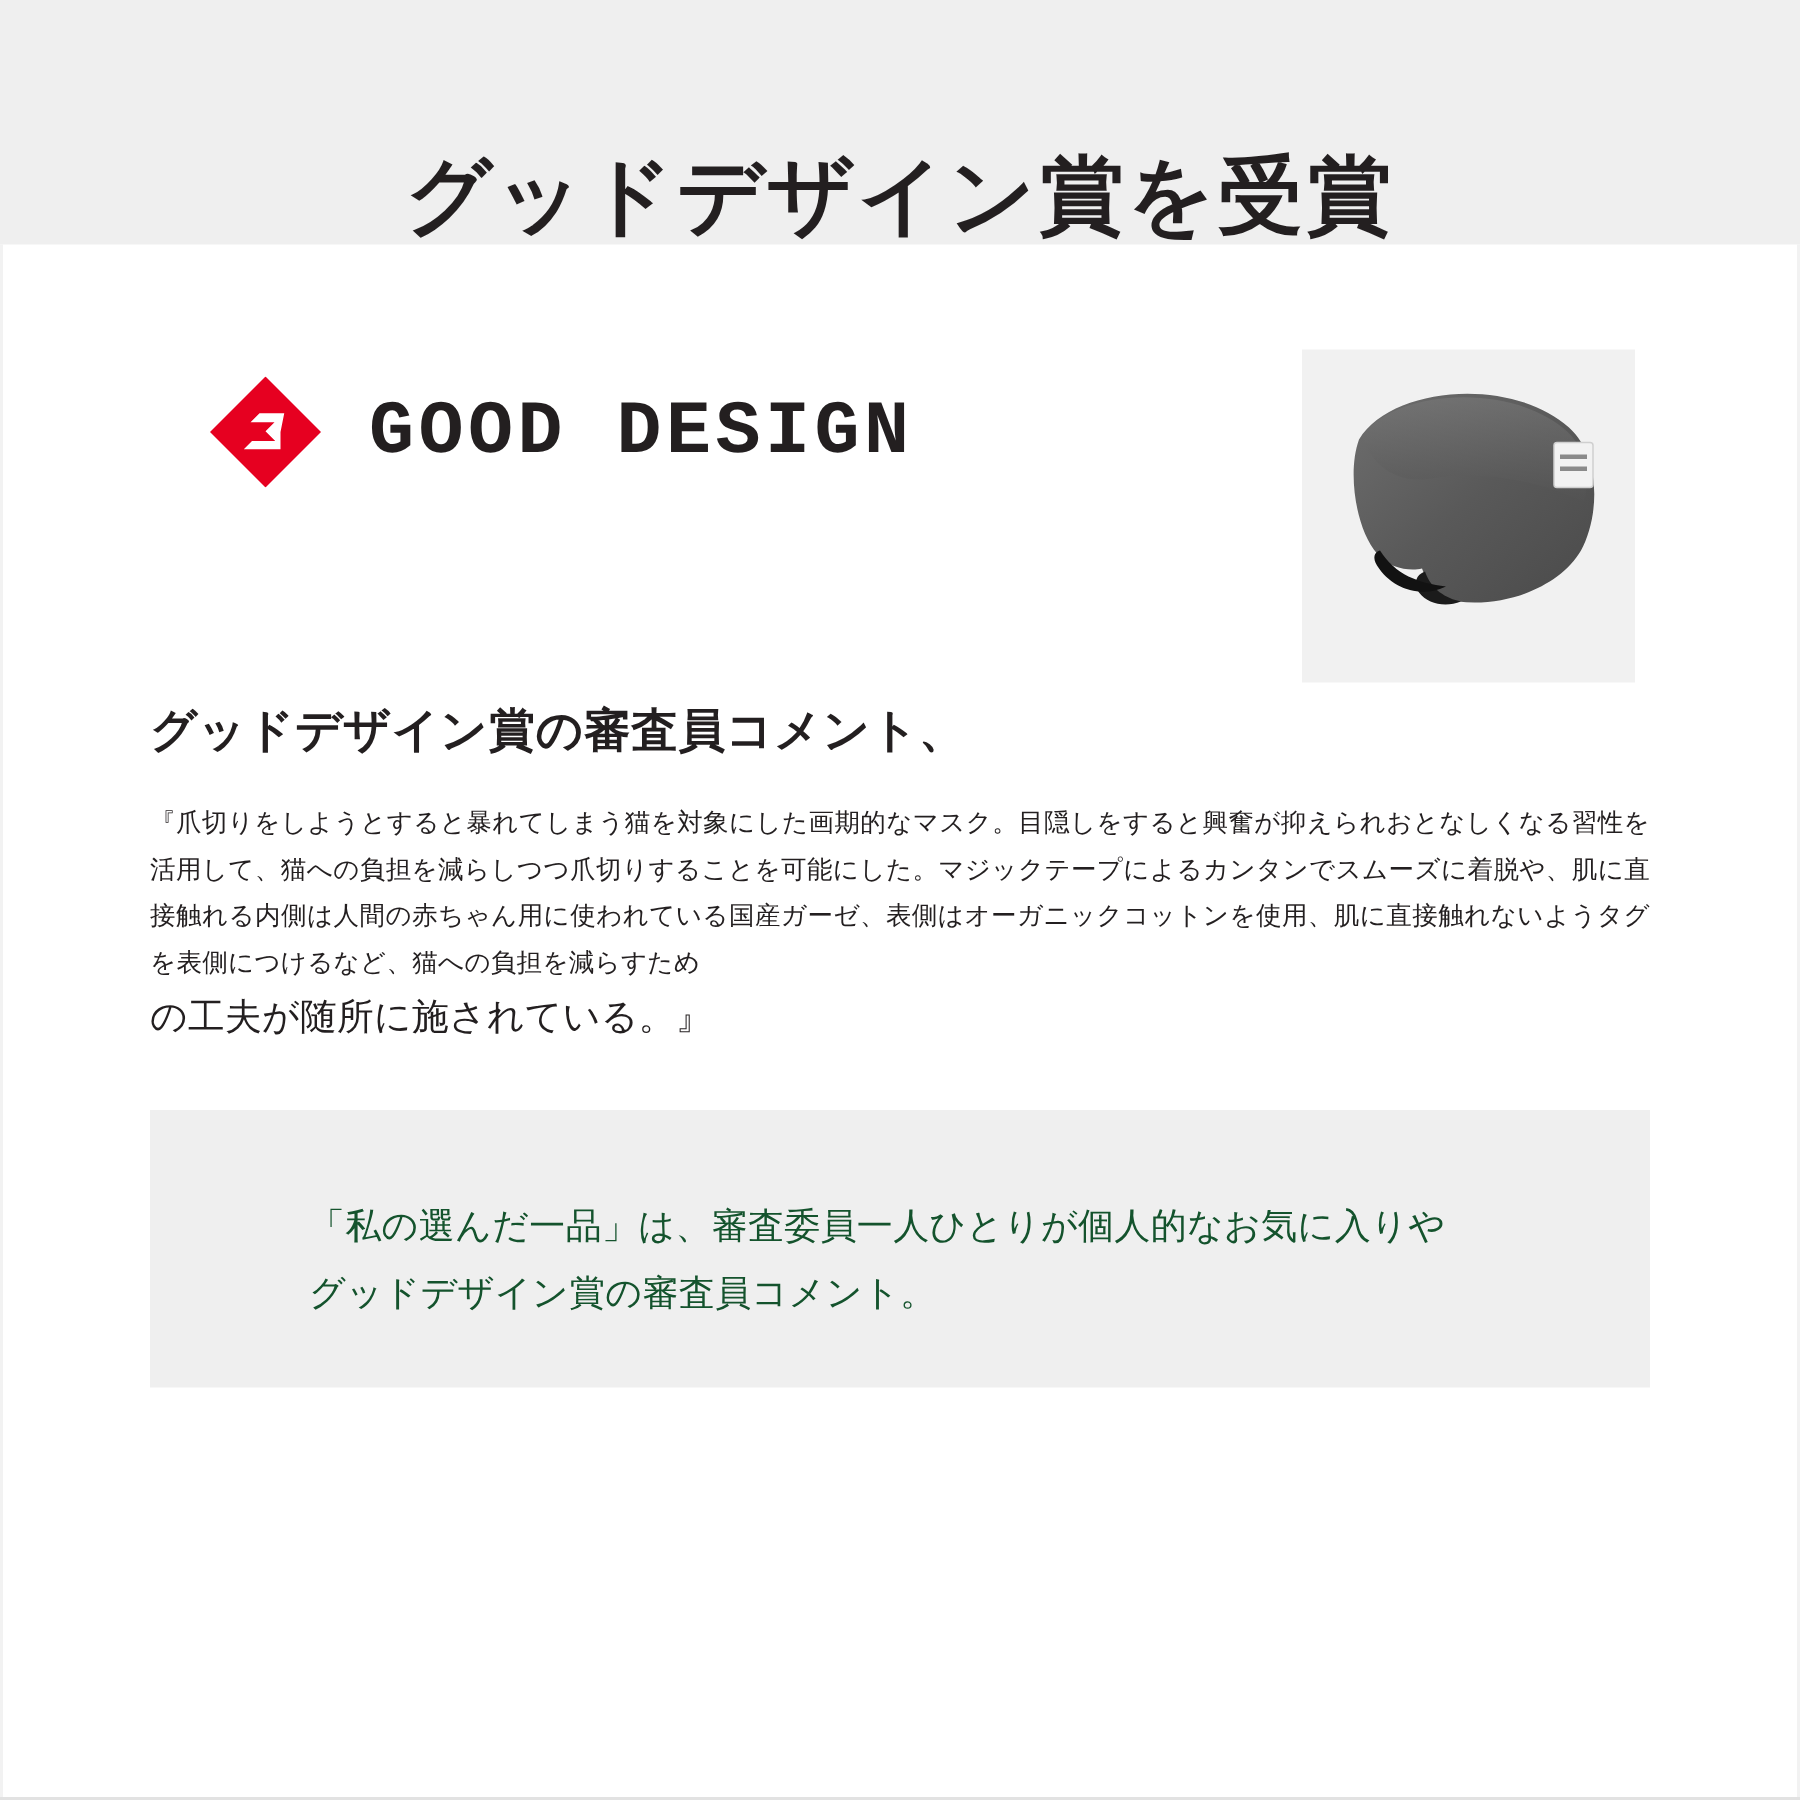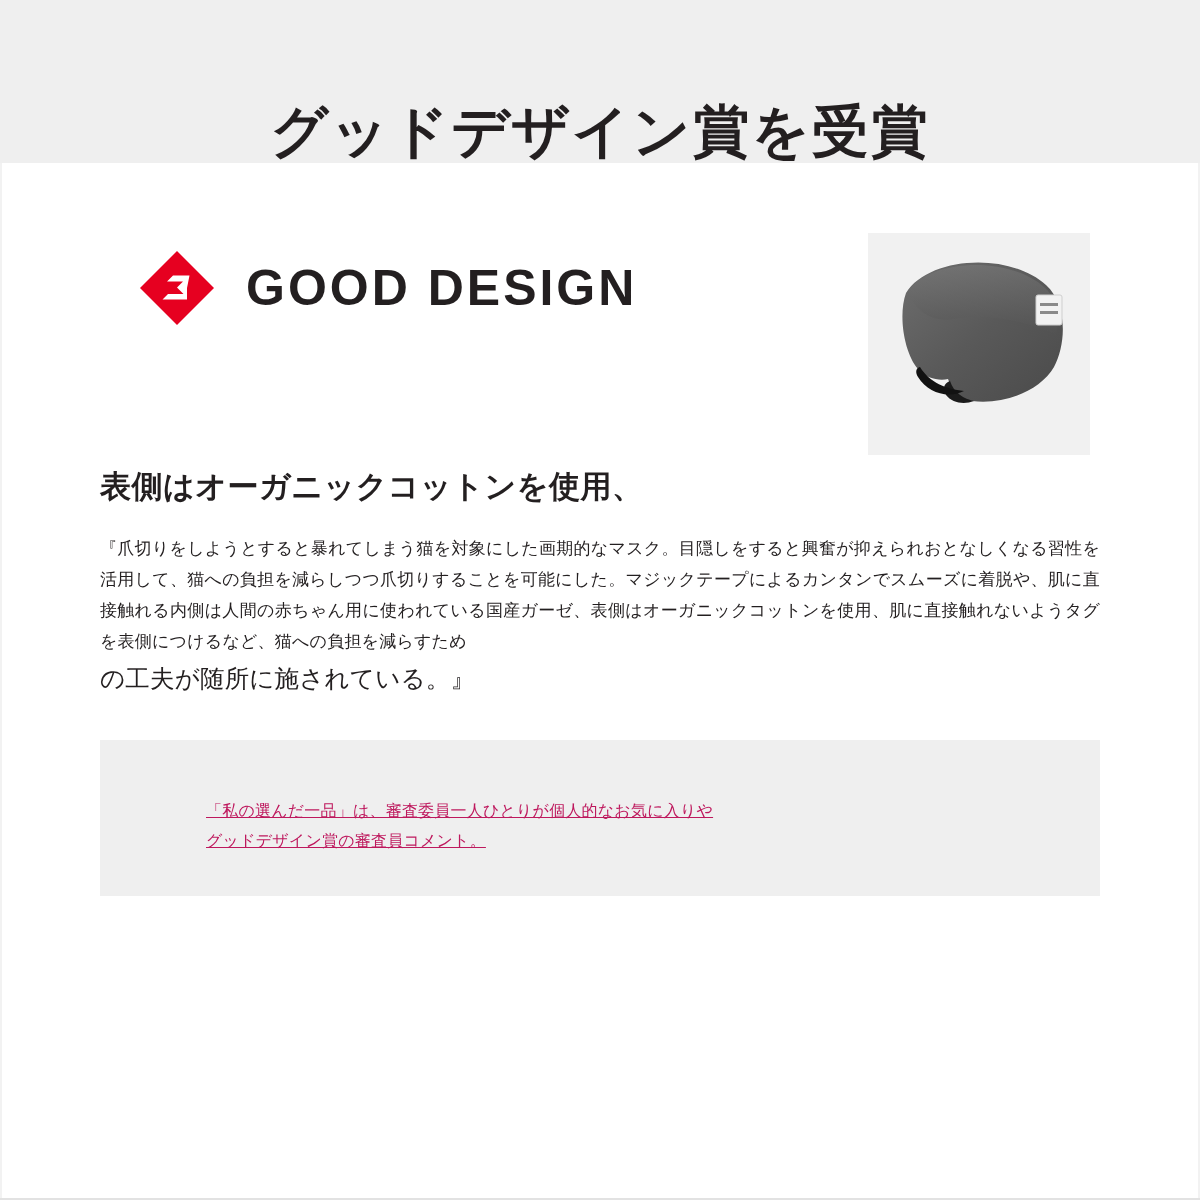--- a/index.html
+++ b/index.html
@@ -53,20 +53,21 @@
     position: relative;
     height: 300px;
   }
 
   .gd-logo {
     position: absolute;
     left: 40px;
     top: 88px;
     display: flex;
     align-items: center;
+    font-family: Liberation Mono, monospace;
   }
   .gd-mark {
     width: 74px;
     height: 74px;
     position: relative;
     flex: none;
   }
   .gd-wordmark {
     margin-left: 32px;
     font-size: 50px;
@@ -137,25 +138,24 @@
   .callout-title {
     font-size: 29px;
     font-weight: bold;
     color: #231f20;
     letter-spacing: 0.5px;
     white-space: nowrap;
   }
   .callout-body {
     margin-top: 22px;
     margin-left: 66px;
-    font-size: 16px;
+    font-size: 24px;
     line-height: 1.85;
-    color: #be185d;
+    color: #14532d;
     letter-spacing: 0.2px;
-    text-decoration: underline;
   }
 
   
   .bottom-rule {
     position: absolute;
     left: 0;
     bottom: 0;
     width: 1200px;
     height: 2px;
     background: #e2e2e2;
@@ -218,21 +218,21 @@
           <path d="M82,148 C86,160 96,166 106,168 C96,172 84,170 78,162 C74,156 76,150 82,148 Z" fill="#1b1b1b"></path>
           <path d="M52,134 C62,150 78,156 96,158 C80,166 60,160 50,144 C47,139 48,135 52,134 Z" fill="#121212"></path>
           <rect x="168" y="62" width="26" height="30" rx="2" fill="#f2f2f2" stroke="#cfcfcf" stroke-width="1"></rect>
           <rect x="172" y="70" width="18" height="3" fill="#8a8a8a"></rect>
           <rect x="172" y="78" width="18" height="3" fill="#8a8a8a"></rect>
         </svg>
       </div>
     </div>
 
     <div class="headline">
-      <div>表側はオーガニックコットンを使用、</div>
+      <div>グッドデザイン賞の審査員コメント、</div>
     </div>
 
     <div class="body-copy">『爪切りをしようとすると暴れてしまう猫を対象にした画期的なマスク。目隠しをすると興奮が抑えられおとなしくなる習性を活用して、猫への負担を減らしつつ爪切りすることを可能にした。マジックテープによるカンタンでスムーズに着脱や、肌に直接触れる内側は人間の赤ちゃん用に使われている国産ガーゼ、表側はオーガニックコットンを使用、肌に直接触れないようタグを表側につけるなど、猫への負担を減らすため</div>
     <div class="credit-row">
       <span class="left-tail">の工夫が随所に施されている。』</span>
     </div>
 
     <div class="callout">
       <div class="callout-body">
         <div>「私の選んだ一品」は、審査委員一人ひとりが個人的なお気に入りや</div>

